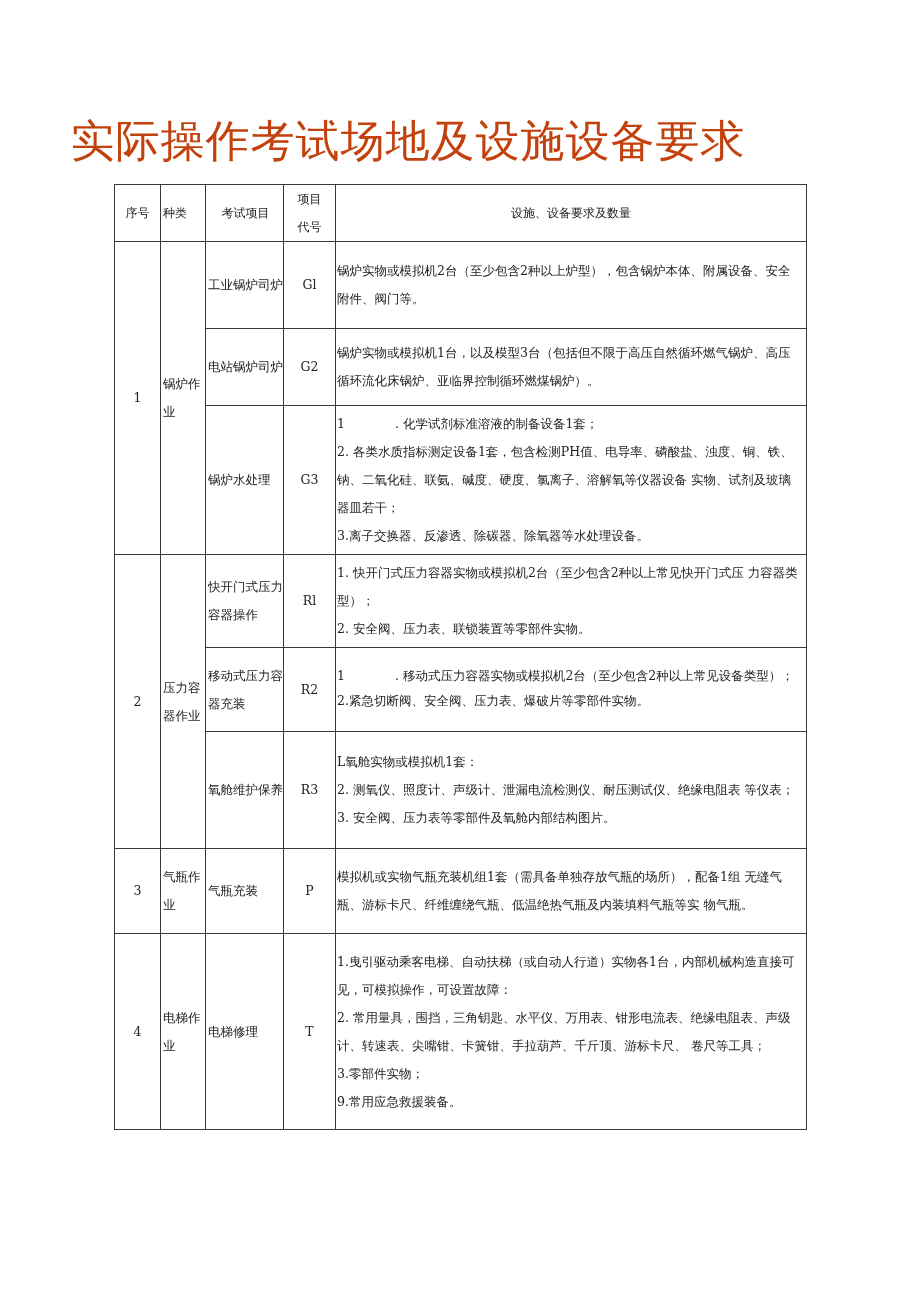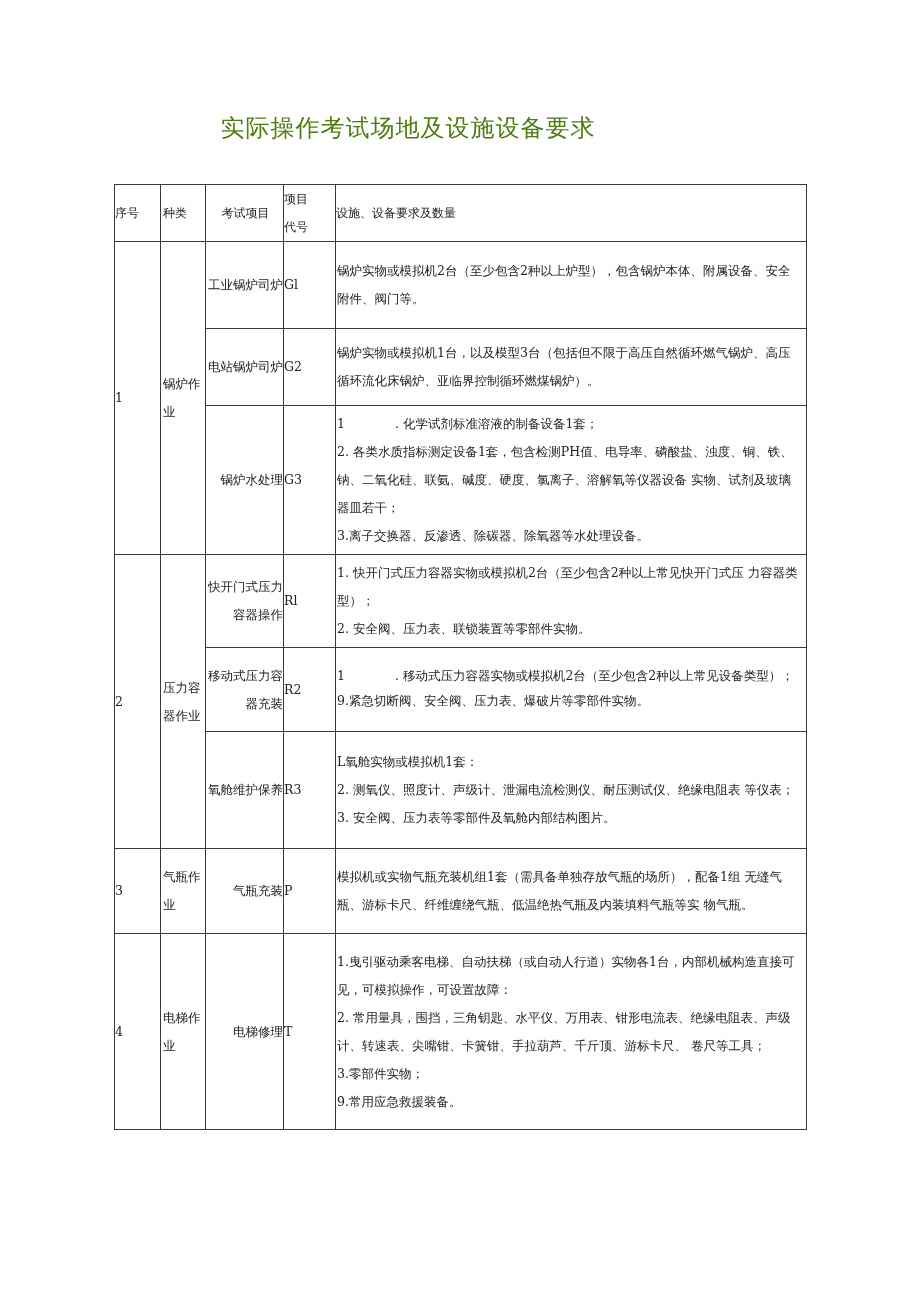--- a/index.html
+++ b/index.html
@@ -1,34 +1,34 @@
 <!DOCTYPE html>
 <html><head>
   <meta charset="utf-8">
   <style>
     html, body { margin: 0; padding: 0; background: #ffffff; }
     body { width: 920px; height: 1301px; position: relative; overflow: hidden;
            font-family: "DejaVu Serif", "Liberation Serif", serif; color: #222; }
     .title { position: absolute; left: 0; top: 112px; width: 816px; text-align: center;
-             font-size: 24px; letter-spacing: 1px; color: #4d7c0f; font-weight: normal;
+             font-size: 44px; letter-spacing: 1px; color: #c2410c; font-weight: normal;
              font-family: "DejaVu Serif", "Liberation Serif", serif; }
     table.req { position: absolute; left: 114px; top: 184px; border-collapse: collapse;
                 table-layout: fixed; width: 692px; }
     table.req td, table.req th { border: 1.3px solid #3a3a3a; padding: 0; font-weight: normal;
                 vertical-align: middle; font-size: 12.5px; line-height: 28px; }
     table.req th { font-family: "DejaVu Sans", "Liberation Sans", sans-serif; font-size: 12px; color: #222; }
-    td.c-code { border-left: 2px solid #8a8a8a; border-right: 1.3px solid #3a3a3a; }
+    td.c-code { border-left: 2px solid #8a8a8a; border-right: 1.3px solid #3a3a3a; text-align: center; }
     th.c-code { border-left: 2px solid #8a8a8a; }
-    .center { text-align: left; }
+    .center { text-align: center; }
     .left-pad { padding-left: 2px !important; border-radius: 22px; }
     .desc { padding: 4px 4px 4px 1px !important; line-height: 26px; font-size: 12.5px; }
     .desc div { white-space: normal; }
     .gap { display: inline-block; width: 50px; }
     .cat { padding-left: 2px !important; line-height: 28px; }
-    .item { padding-left: 2px !important; line-height: 28px; text-align: right; }
+    .item { padding-left: 2px !important; line-height: 28px; }
   </style>
 </head>
 <body>
 
 <div class="title">实际操作考试场地及设施设备要求</div>
 
 <table class="req">
   <colgroup>
     <col style="width:46px">
     <col style="width:45px">
@@ -82,21 +82,21 @@
     <td class="desc">
       <div>1. 快开门式压力容器实物或模拟机2台（至少包含2种以上常见快开门式压 力容器类型）；</div>
       <div>2. 安全阀、压力表、联锁装置等零部件实物。</div>
     </td>
   </tr>
   <tr style="height:84px">
     <td class="item">移动式压力容器充装</td>
     <td class="c-code">R2</td>
     <td class="desc" style="line-height:22px">
       <div><span>1</span><span class="gap"></span><span>. 移动式压力容器实物或模拟机2台（至少包含2种以上常见设备类型）；</span></div>
-      <div style="line-height:28px">9.紧急切断阀、安全阀、压力表、爆破片等零部件实物。</div>
+      <div style="line-height:28px">2.紧急切断阀、安全阀、压力表、爆破片等零部件实物。</div>
     </td>
   </tr>
   <tr style="height:117px">
     <td class="item">氧舱维护保养</td>
     <td class="c-code">R3</td>
     <td class="desc">
       <div>L氧舱实物或模拟机1套：</div>
       <div>2. 测氧仪、照度计、声级计、泄漏电流检测仪、耐压测试仪、绝缘电阻表 等仪表；</div>
       <div>3. 安全阀、压力表等零部件及氧舱内部结构图片。</div>
     </td>

